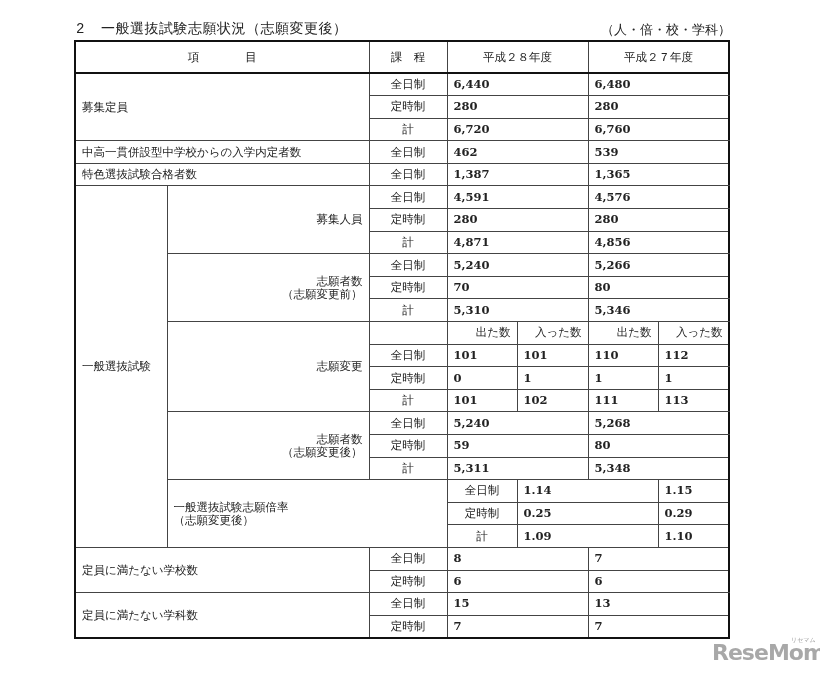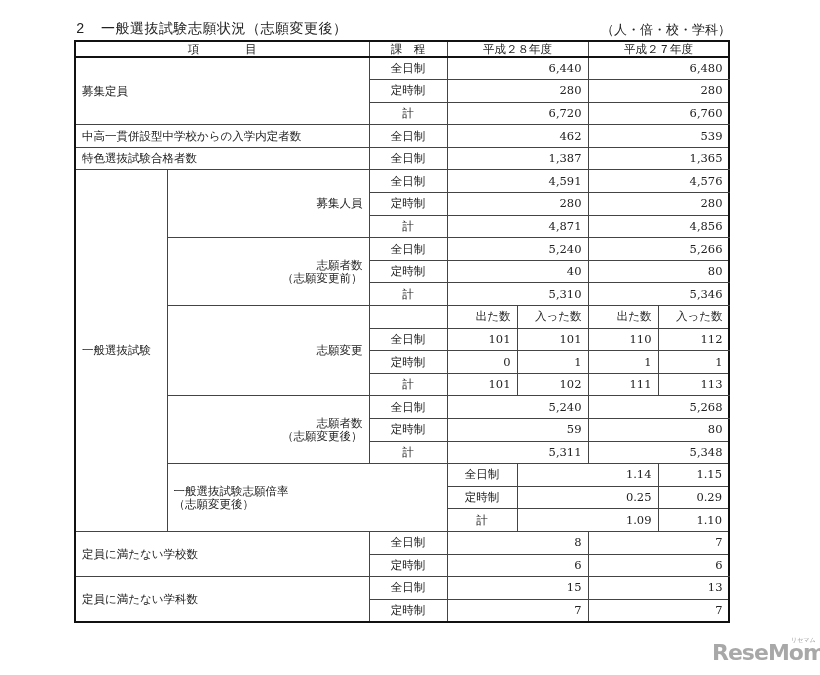--- a/index.html
+++ b/index.html
@@ -5,23 +5,23 @@
   html, body { margin: 0; padding: 0; background: #ffffff; }
   body { width: 820px; height: 675px; position: relative; overflow: hidden;
          font-family: "DejaVu Serif", "Liberation Serif", serif; color: #222; }
   .title { position: absolute; left: 76px; top: 20px; font-size: 14px; letter-spacing: 0.5px; font-family: Liberation Mono, monospace; }
   .title .num { margin-right: 16px; }
   .unit { position: absolute; left: 601px; top: 21px; font-size: 13px; font-weight: normal; text-align: center; }
   table.main { position: absolute; left: 74px; top: 40px; width: 654px;
                border-collapse: collapse; border: 2px solid #111; table-layout: fixed; }
   table.main td { border: 1px solid #444; font-size: 11.5px; padding: 0 6px;
                   height: 22.6px; line-height: 13px; box-sizing: border-box; white-space: nowrap; }
-  table.main tr.head td { border-bottom: 2px solid #111; text-align: center; height: 16px; }
+  table.main tr.head td { border-bottom: 2px solid #111; text-align: center; height: 32px; }
   td.c { text-align: right; }
-  td.r { text-align: right; padding-right: 10px; }
+  td.r { text-align: left; padding-right: 10px; font-weight: bold; }
   td.l { text-align: left; padding-left: 3px; margin-left: 33px; }
   td.mid { vertical-align: middle; }
   td.course { text-align: center; }
   .wm { position: absolute; left: 712px; top: 640px; font-family: "DejaVu Sans", "Liberation Sans", sans-serif;
         font-weight: bold; font-size: 22px; color: #9a9a9a; letter-spacing: -1px; opacity: 0.85; }
   .wm-small { position: absolute; left: 791px; top: 636px; font-size: 6px; color: #9a9a9a;
               font-family: "DejaVu Sans", sans-serif; }
 </style>
 </head>
 <body>
@@ -103,21 +103,21 @@
     <td rowspan="3" class="c mid">
       <div>志願者数</div>
       <div>（志願変更前）</div>
     </td>
     <td class="course">全日制</td>
     <td colspan="2" class="r">5,240</td>
     <td colspan="2" class="r">5,266</td>
   </tr>
   <tr>
     <td class="course">定時制</td>
-    <td colspan="2" class="r">40</td>
+    <td colspan="2" class="r">70</td>
     <td colspan="2" class="r">80</td>
   </tr>
   <tr>
     <td class="course">計</td>
     <td colspan="2" class="r">5,310</td>
     <td colspan="2" class="r">5,346</td>
   </tr>
 
   <tr>
     <td rowspan="4" class="c mid">志願変更</td>

